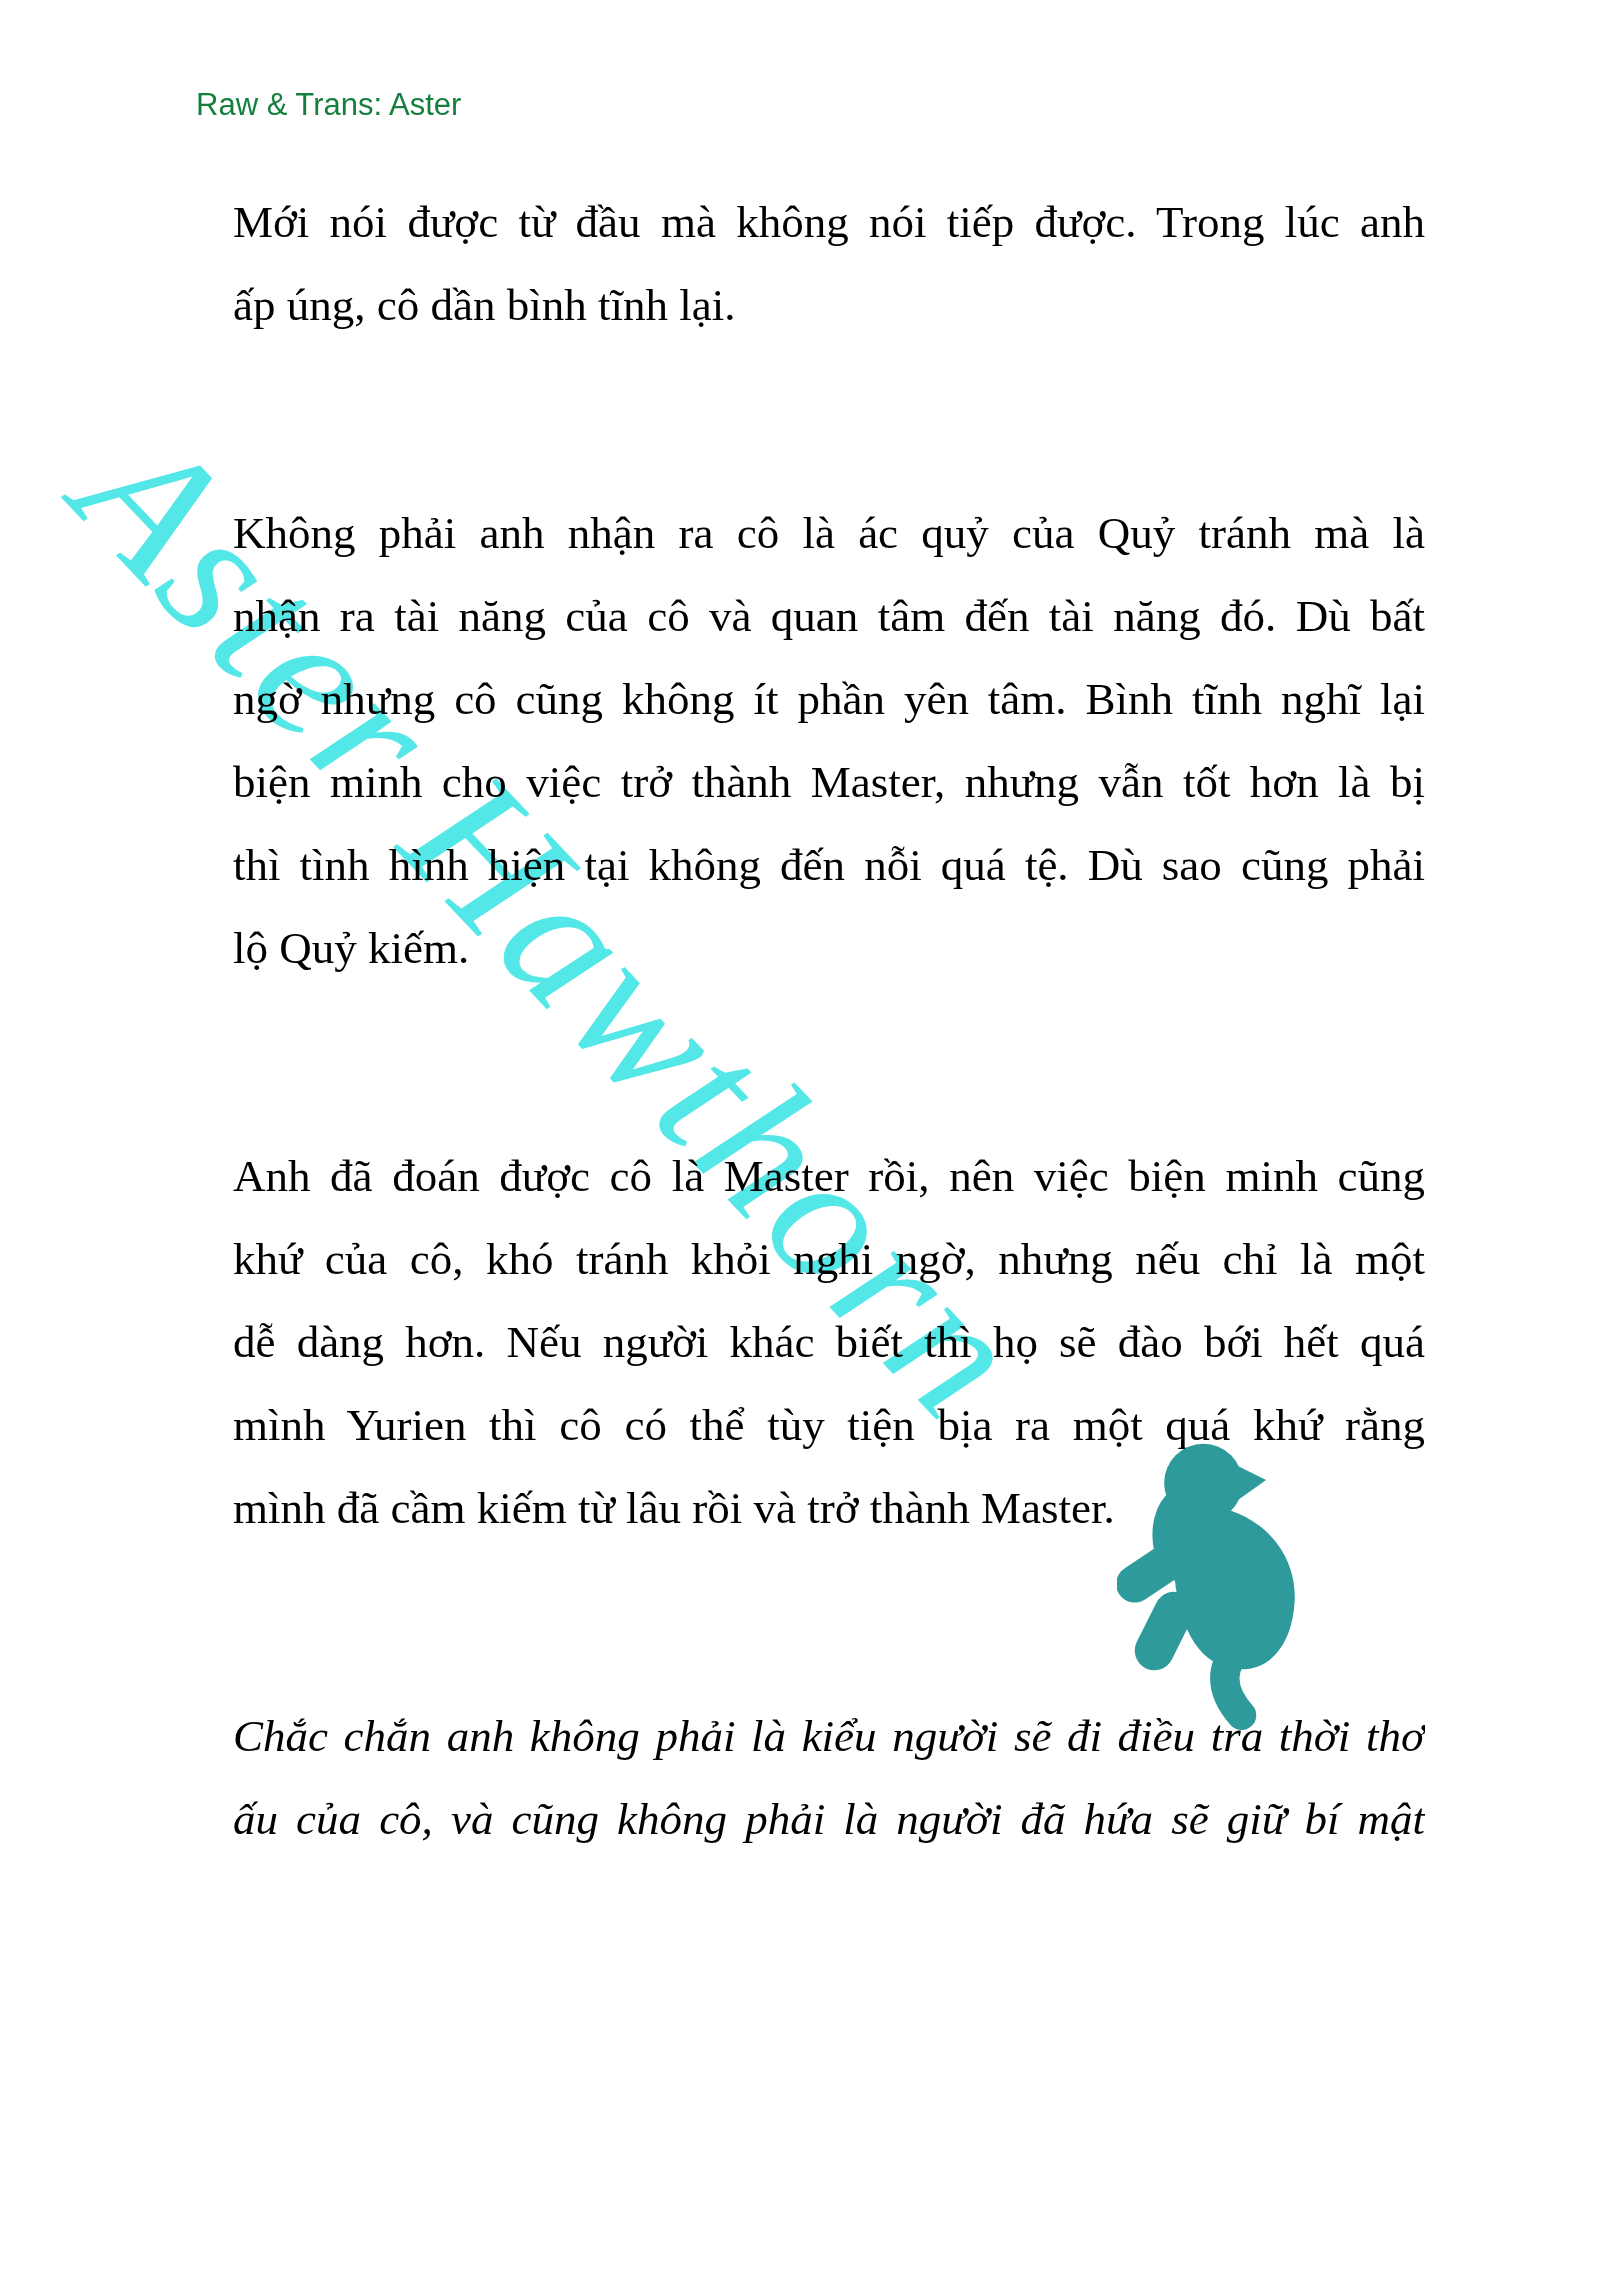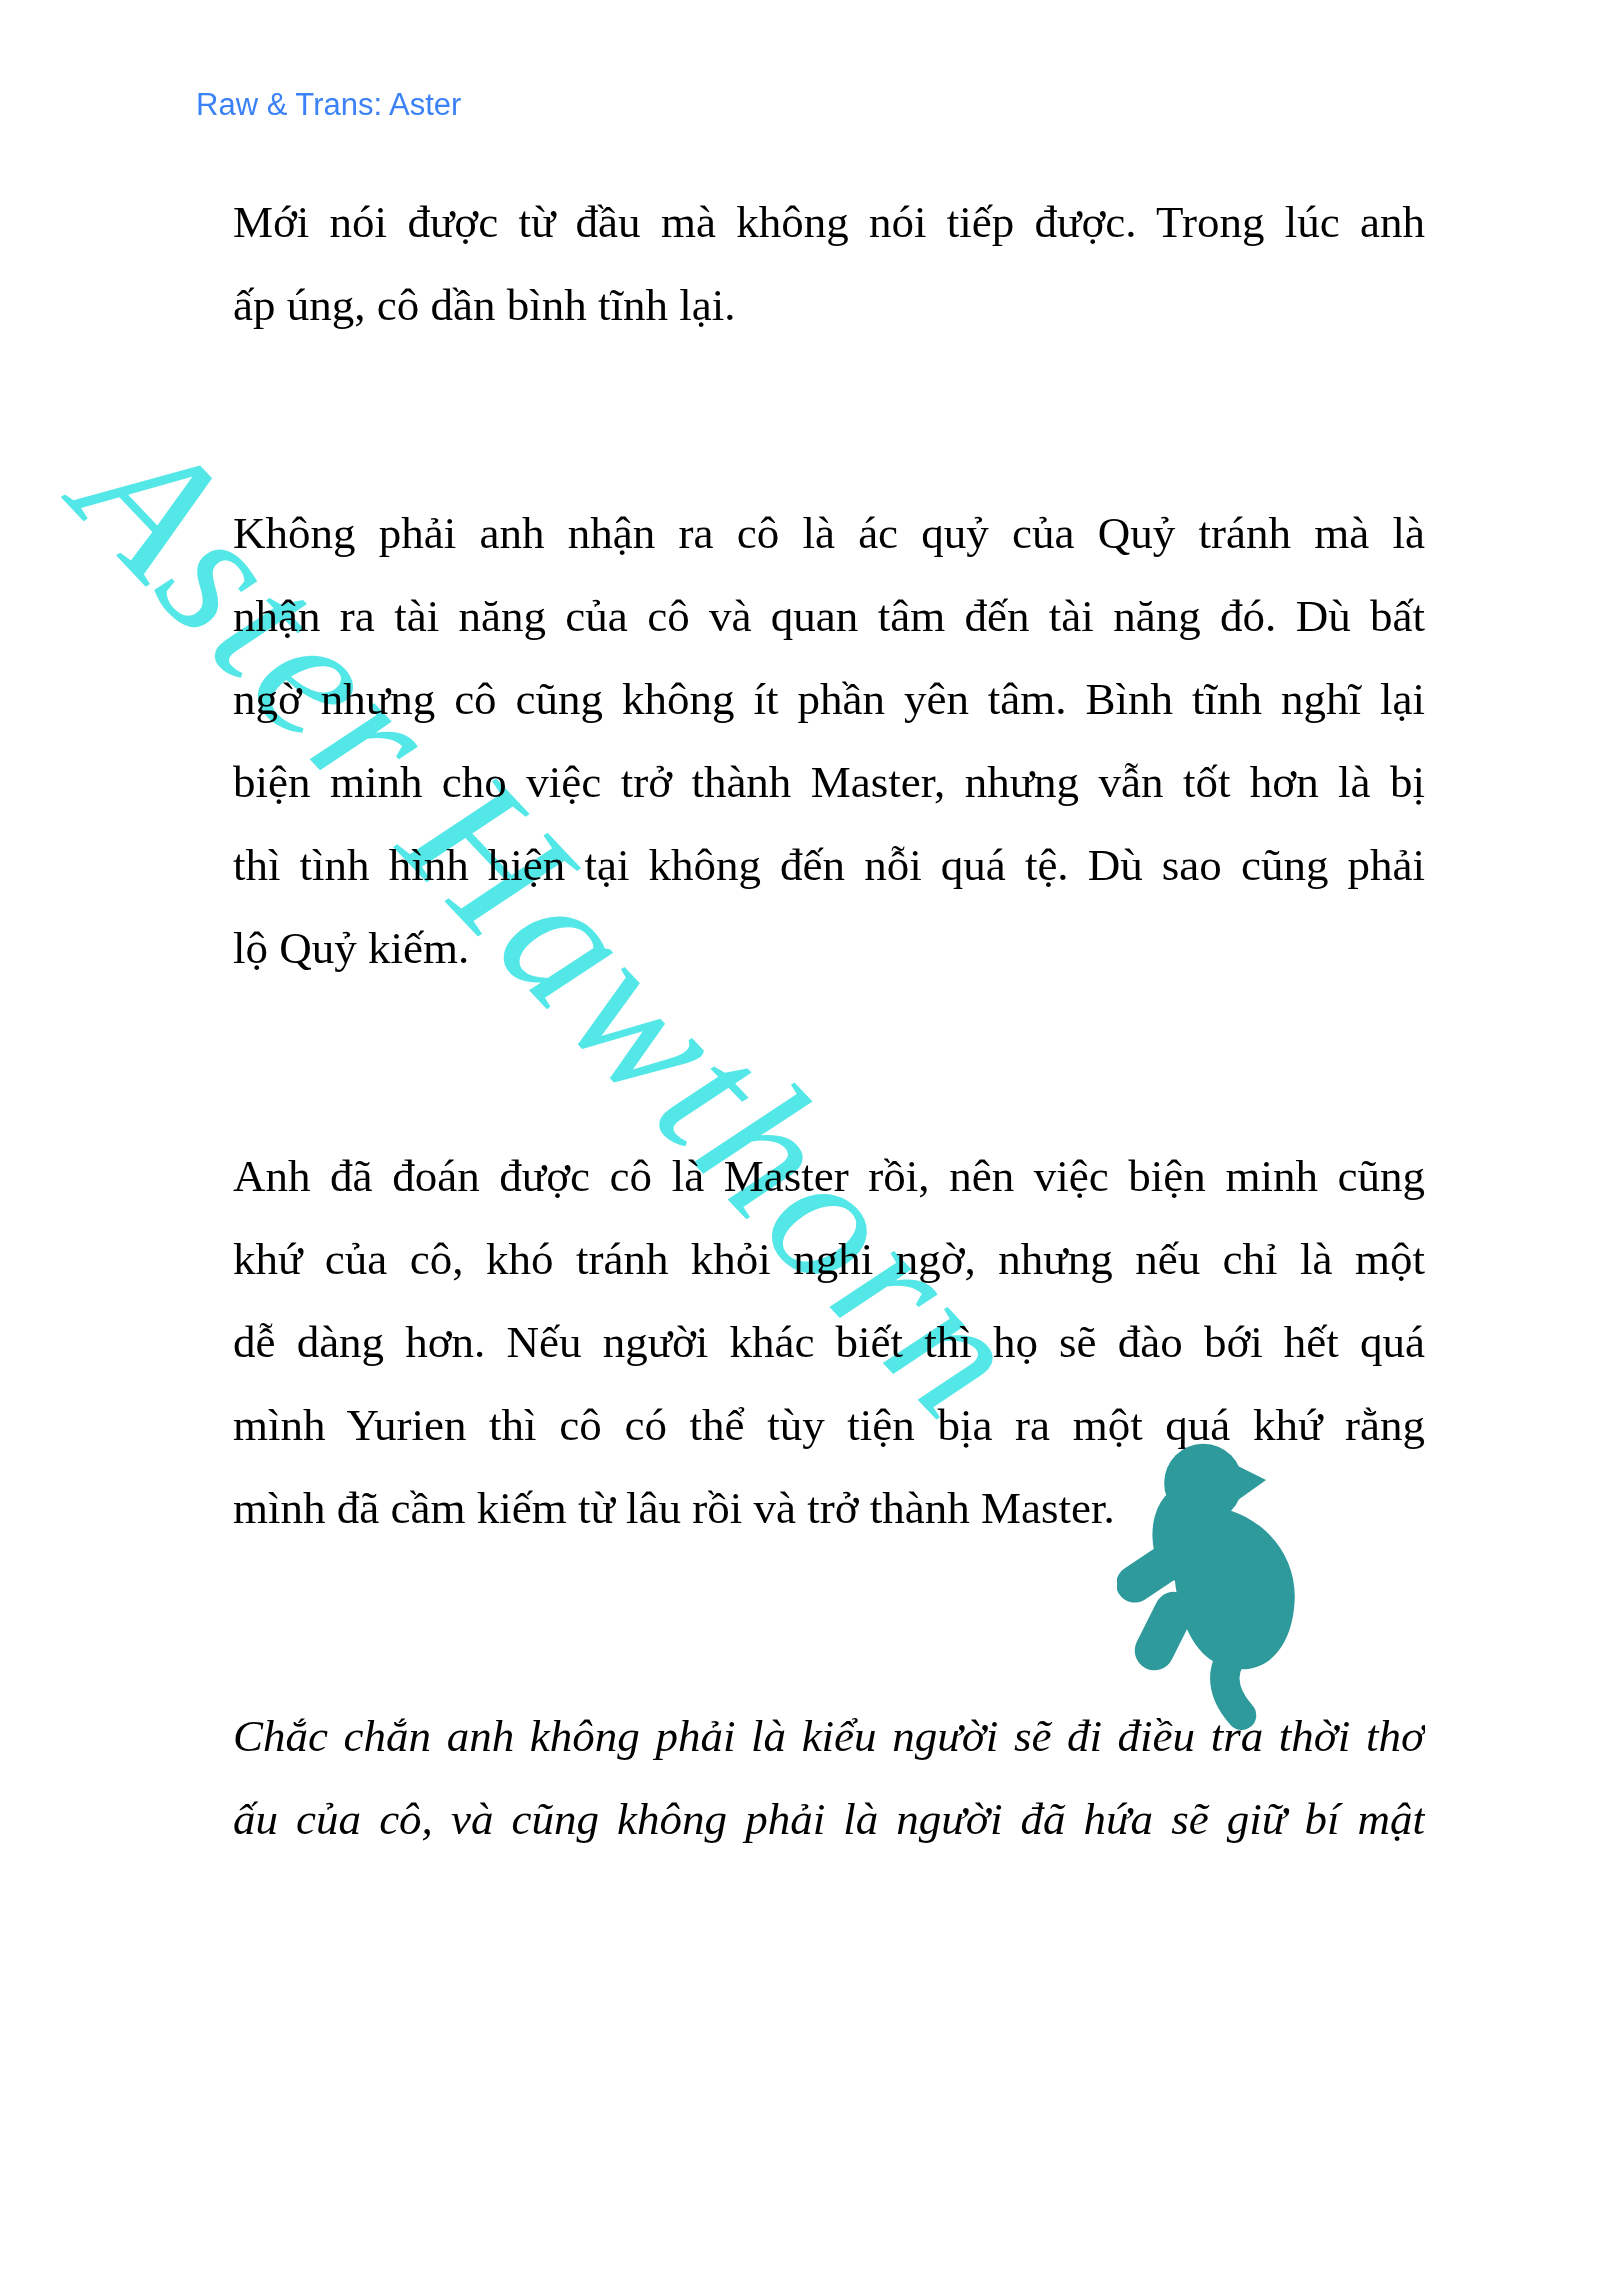--- a/index.html
+++ b/index.html
@@ -16,21 +16,21 @@
     position: absolute;
     inset: 0;
   }
   .credit-header {
     position: absolute;
     left: 196px;
     top: 86px;
     font-family: "Liberation Sans", sans-serif;
     font-size: 31px;
     line-height: 1.2;
-    color: #3b82f6;
+    color: #15803d;
     z-index: 3;
   }
   .watermark {
     position: absolute;
     left: 181px;
     top: 397px;
     font-family: "Liberation Serif", serif;
     font-style: italic;
     font-size: 186px;
     letter-spacing: 5.9px;

